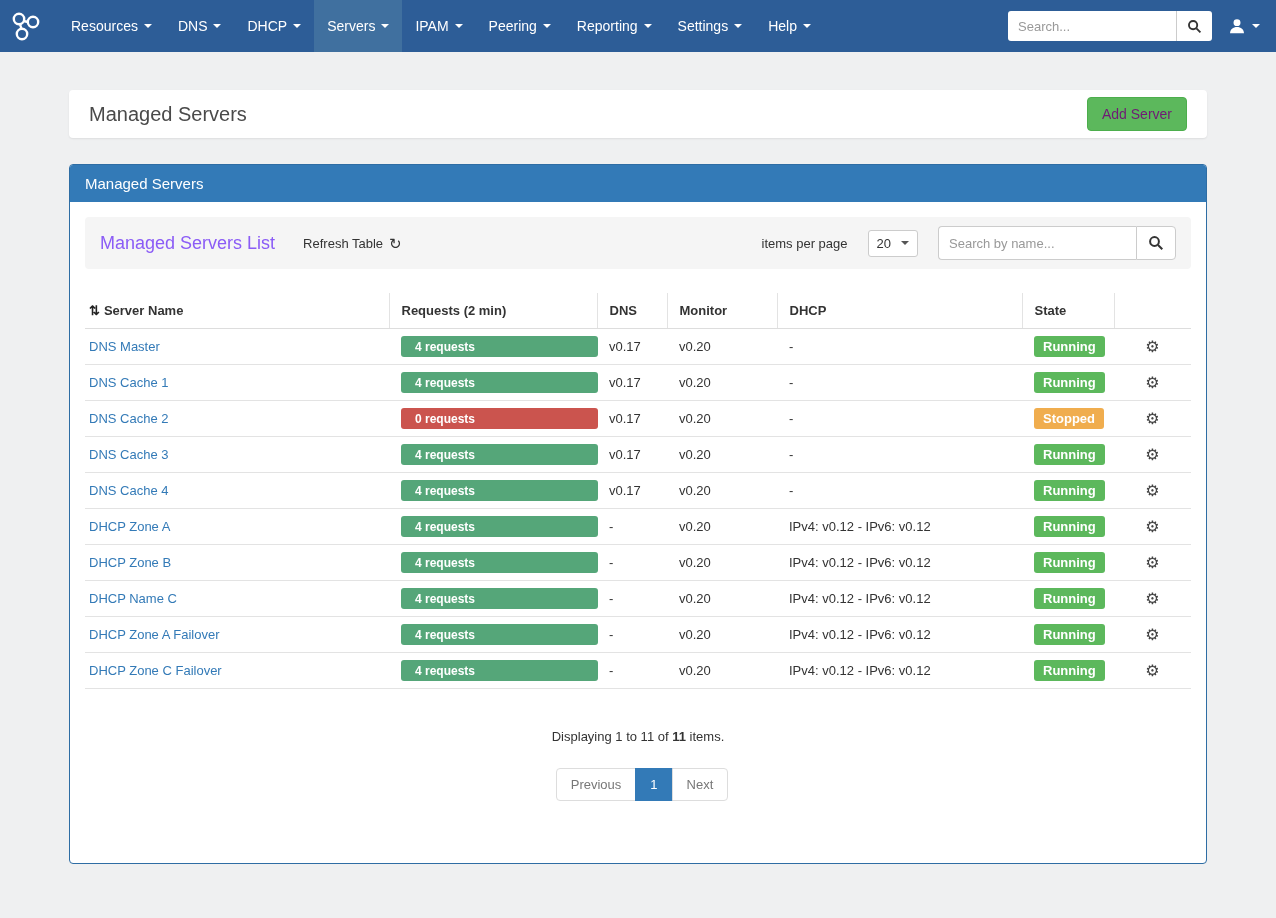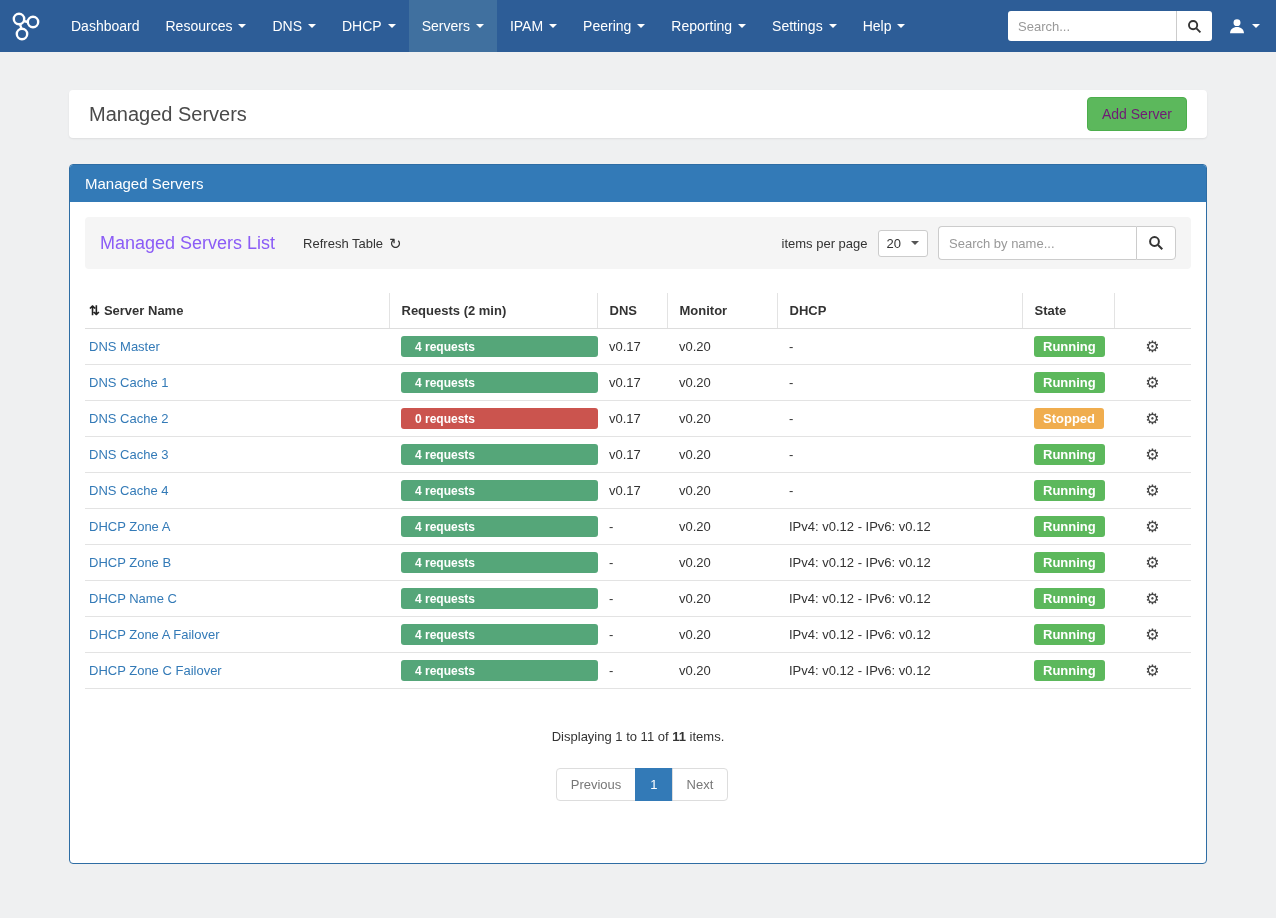--- a/index.html
+++ b/index.html
@@ -72,21 +72,21 @@
   .panel-body { padding:15px 15px 62px 15px; }
 
   
   .toolbar {
     background:#f5f5f5; border-radius:4px;
     padding:9px 15px; display:flex; align-items:center; min-height:48px;
   }
   .list-title { font-size:18px; color:#8b5cf6; margin-right:28px; }
   .refresh-btn { font-size:13px; color:#333; cursor:pointer; display:flex; align-items:center; gap:6px; }
   .refresh-icon { font-size:15px; line-height:1; }
-  .toolbar-right { margin-left:auto; display:flex; align-items:center; gap:10px; }
+  .toolbar-right { margin-left:auto; display:flex; align-items:center; gap:20px; }
   .ipp-label { font-size:13px; color:#333; }
   .select-box {
     background:#fff; border:1px solid #ccc; border-radius:3px;
     padding:5px 8px; min-width:48px; display:flex; align-items:center; justify-content:space-between;
     cursor:pointer; color:#333; gap:8px;
   }
   .select-box .caret { color:#555; margin-left:2px; }
   .search-group { display:flex; }
   .search-group input {
     width:198px; height:34px; border:1px solid #ccc; border-right:none;
@@ -154,23 +154,20 @@
         <circle cx="11" cy="11" r="5.2"></circle>
         <circle cx="25" cy="14" r="5.2"></circle>
         <circle cx="14" cy="26" r="5.2"></circle>
         <line x1="15.5" y1="13" x2="20" y2="14"></line>
         <line x1="12" y1="16" x2="13.5" y2="21"></line>
       </g>
     </svg>
   </div>
 
   <div class="nav-items">
-      <a class="nav-item">
-        <span>Dashboard</span>
-      </a>
       <a class="nav-item">
         <span>Resources</span>
         <span class="caret"></span>
       </a>
       <a class="nav-item">
         <span>DNS</span>
         <span class="caret"></span>
       </a>
       <a class="nav-item">
         <span>DHCP</span>

